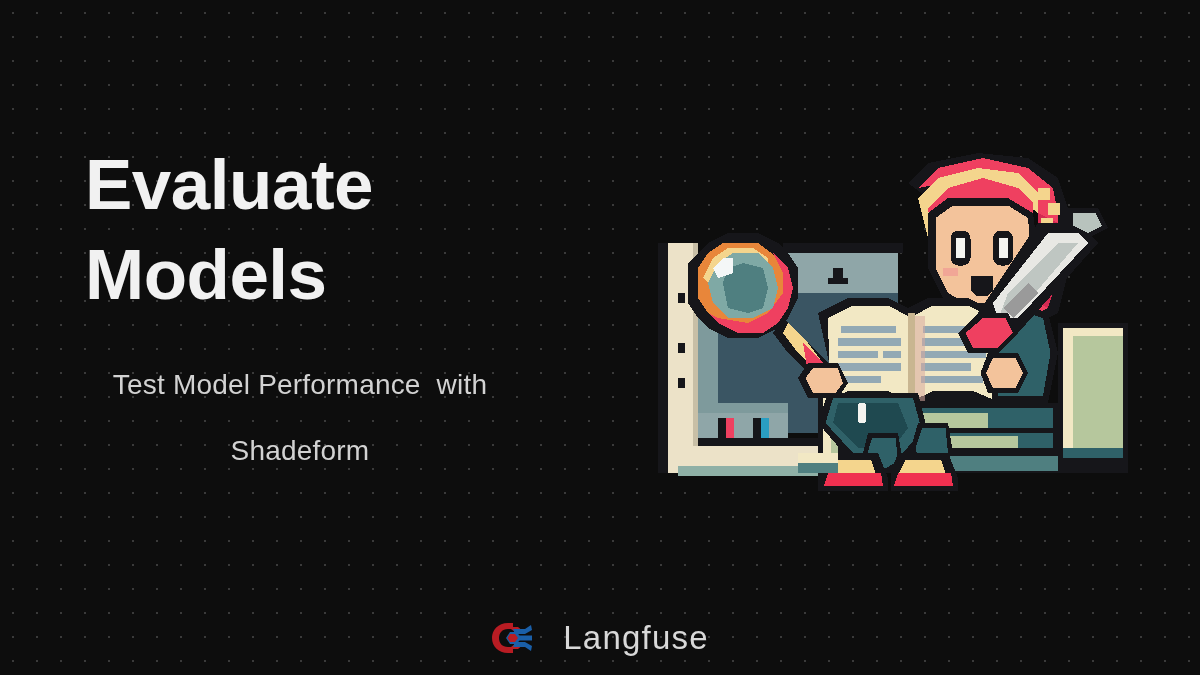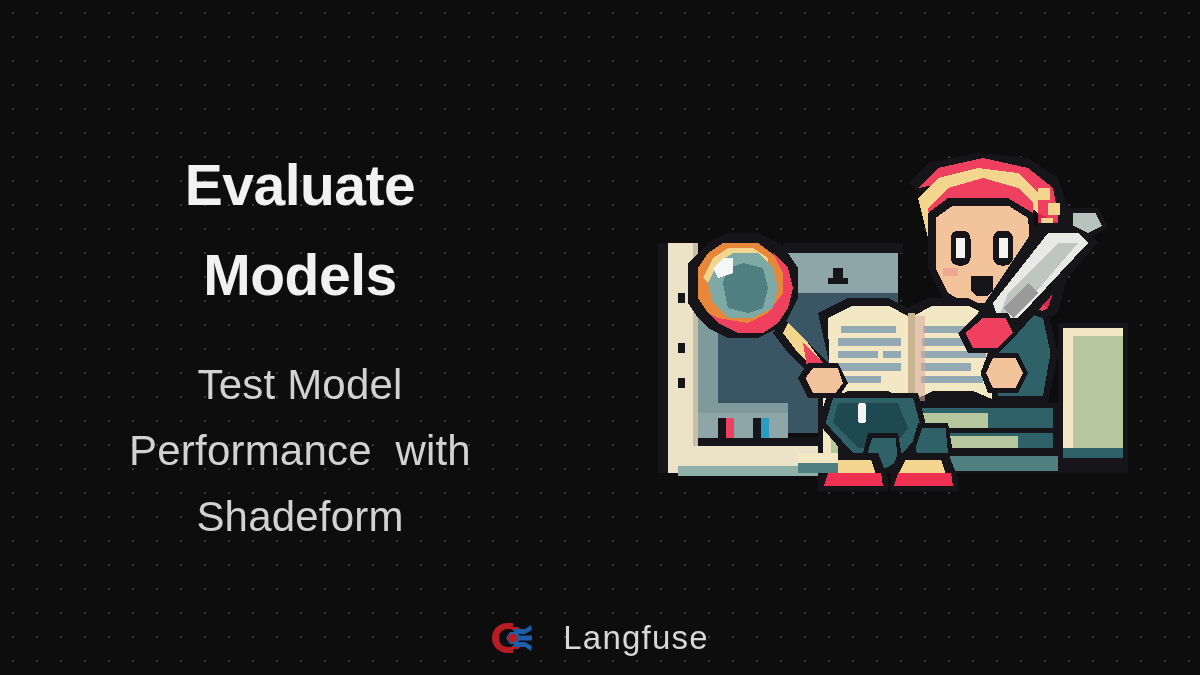--- a/index.html
+++ b/index.html
@@ -27,33 +27,33 @@
     width: 600px;
     height: 600px;
     display: flex;
     flex-direction: column;
     align-items: center;
     justify-content: flex-start;
     padding-top: 140px;
     box-sizing: border-box;
   }
   #headline {
-    font-size: 57px;
+    font-size: 71px;
     font-weight: 700;
     line-height: 90px;
     color: #f1f1f1;
-    text-align: center;
+    text-align: left;
     letter-spacing: -0.5px;
     width: 430px;
     margin: 0;
   }
   #subhead {
     margin: 0;
     margin-top: 32px;
-    font-size: 42px;
+    font-size: 28px;
     font-weight: 300;
     line-height: 66px;
     color: #d2d2d2;
     text-align: center;
     width: 420px;
     white-space: pre-wrap;
     letter-spacing: 0.2px;
   }
 
   

